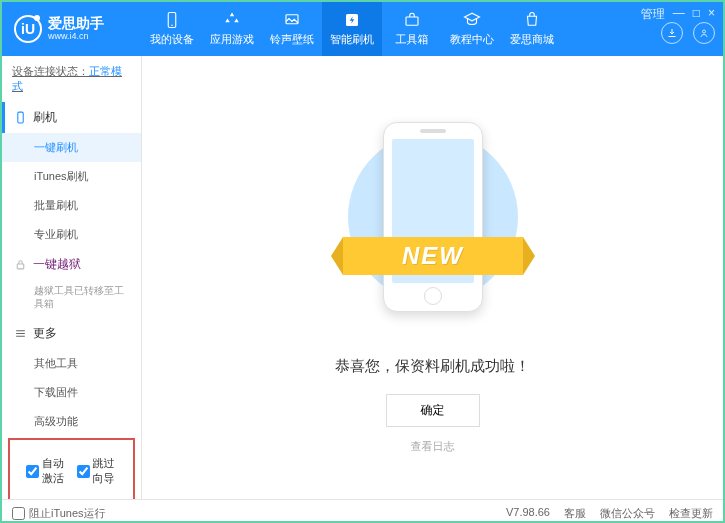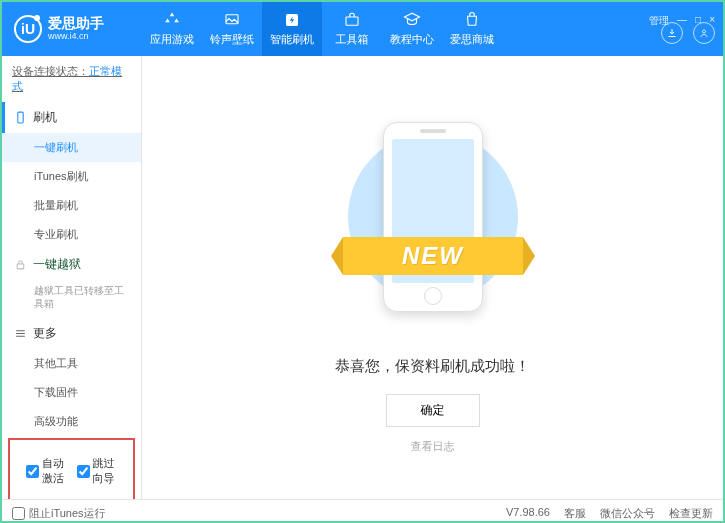--- a/index.html
+++ b/index.html
@@ -13,21 +13,21 @@
 .logo-circle::after { content: ''; position: absolute; width: 6px; height: 6px; background: #fff; border-radius: 50%; top: -2px; right: 0; }
 .logo-text { display: flex; flex-direction: column; line-height: 1.1; }
 .app-name { font-size: 14px; font-weight: bold; }
 .app-url { font-size: 9px; opacity: 0.9; }
 .nav { display: flex; height: 100%; }
 .nav-item { width: 60px; display: flex; flex-direction: column; align-items: center; justify-content: center; gap: 3px; cursor: pointer; font-size: 11px; }
 .nav-item.active { background: #0d7ae8; }
 .nav-icon { width: 18px; height: 18px; display: flex; align-items: center; justify-content: center; }
 .nav-icon svg { width: 18px; height: 18px; fill: #fff; }
 .header-right { position: absolute; right: 8px; top: 20px; display: flex; align-items: center; gap: 10px; }
-.header-top-right { position: absolute; right: 8px; top: 12px; display: flex; gap: 8px; font-size: 10px; }
+.header-top-right { position: absolute; right: 8px; top: 4px; display: flex; gap: 8px; font-size: 12px; }
 .header-top-right span { cursor: pointer; opacity: 0.85; }
 .circle-btn { width: 22px; height: 22px; border: 1.5px solid rgba(255,255,255,0.7); border-radius: 50%; display: flex; align-items: center; justify-content: center; cursor: pointer; }
 .circle-btn svg { width: 12px; height: 12px; fill: #fff; }
 
 
 .body-area { display: flex; height: calc(100% - 54px - 22px); }
 .sidebar { width: 140px; border-right: 1px solid #e5e5e5; background: #fff; overflow-y: auto; display: flex; flex-direction: column; }
 .conn-status { padding: 8px 10px; font-size: 11px; color: #666; text-decoration: underline; }
 .conn-value { color: #1f8fff; }
 .side-group-header { display: flex; align-items: center; gap: 6px; padding: 7px 12px; font-size: 12px; color: #333; cursor: pointer; }
@@ -81,20 +81,29 @@
       <div class="logo-circle">iU</div>
       <div class="logo-text">
         <span class="app-name">爱思助手</span>
         <span class="app-url">www.i4.cn</span>
       </div>
     </div>
     <div class="nav">
       <div class="nav-item">
         <span class="nav-icon">
             <svg viewBox="0 0 24 24">
+              <rect x="7" y="2" width="10" height="20" rx="2" fill="none" stroke="#fff" stroke-width="1.5"></rect>
+              <circle cx="12" cy="19" r="1"></circle>
+            </svg>
+          </span>
+        <span>我的设备</span>
+      </div>
+      <div class="nav-item">
+        <span class="nav-icon">
+            <svg viewBox="0 0 24 24">
               <path d="M12 2l3 5h-6z M6 10l3 5H3z M18 10l3 5h-6z" fill="#fff"></path>
             </svg>
           </span>
         <span>应用游戏</span>
       </div>
       <div class="nav-item">
         <span class="nav-icon">
             <svg viewBox="0 0 24 24">
               <rect x="4" y="5" width="16" height="12" rx="1" fill="none" stroke="#fff" stroke-width="1.5"></rect>
               <path d="M4 14l4-4 4 4 3-3 5 5" fill="none" stroke="#fff" stroke-width="1.5"></path>
@@ -166,21 +175,21 @@
               <rect x="7" y="2" width="10" height="20" rx="2" fill="none" stroke="#1f8fff" stroke-width="2"></rect>
             </svg>
           </span>
         <span>刷机</span>
       </div>
       <div class="side-item active">一键刷机</div>
       <div class="side-item">iTunes刷机</div>
       <div class="side-item">批量刷机</div>
       <div class="side-item">专业刷机</div>
 
-      <div class="side-group-header" style="color:#14532d">
+      <div class="side-group-header" style="color:#701a75">
         <span class="icon">
             <svg viewBox="0 0 24 24" width="13" height="13">
               <rect x="6" y="11" width="12" height="9" rx="1" fill="none" stroke="#bbb" stroke-width="2"></rect>
               <path d="M9 11V8a3 3 0 016 0v3" fill="none" stroke="#bbb" stroke-width="2"></path>
             </svg>
           </span>
         <span>一键越狱</span>
       </div>
       <div class="side-note">越狱工具已转移至工具箱</div>
 

